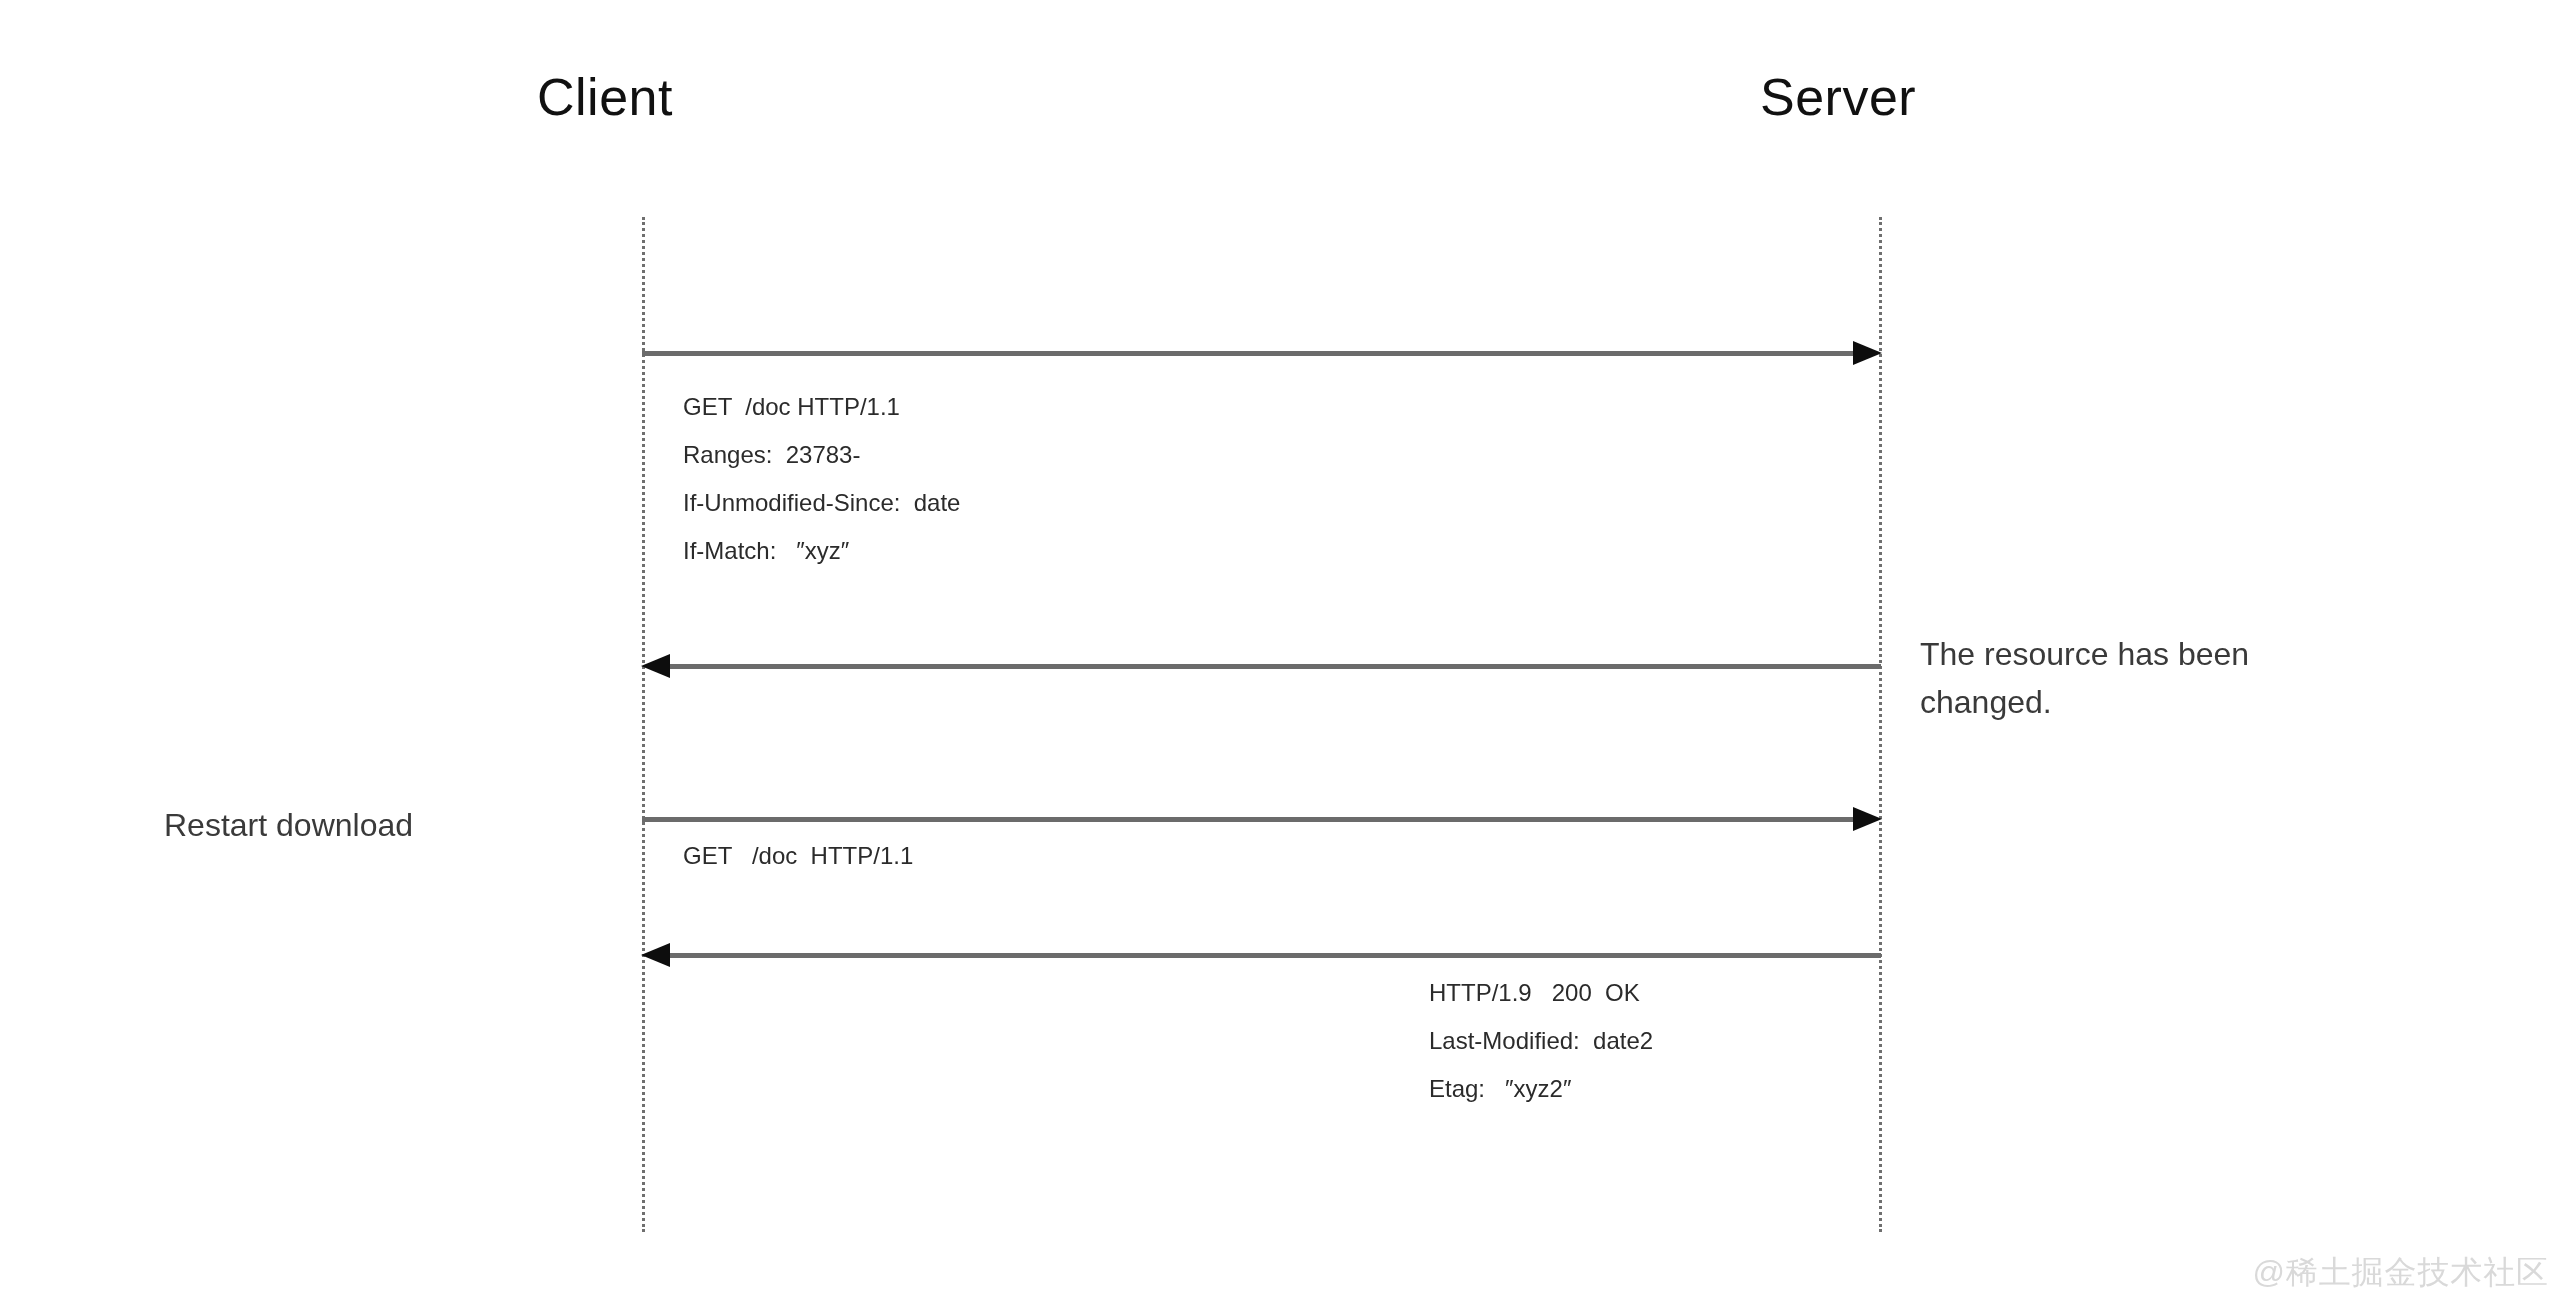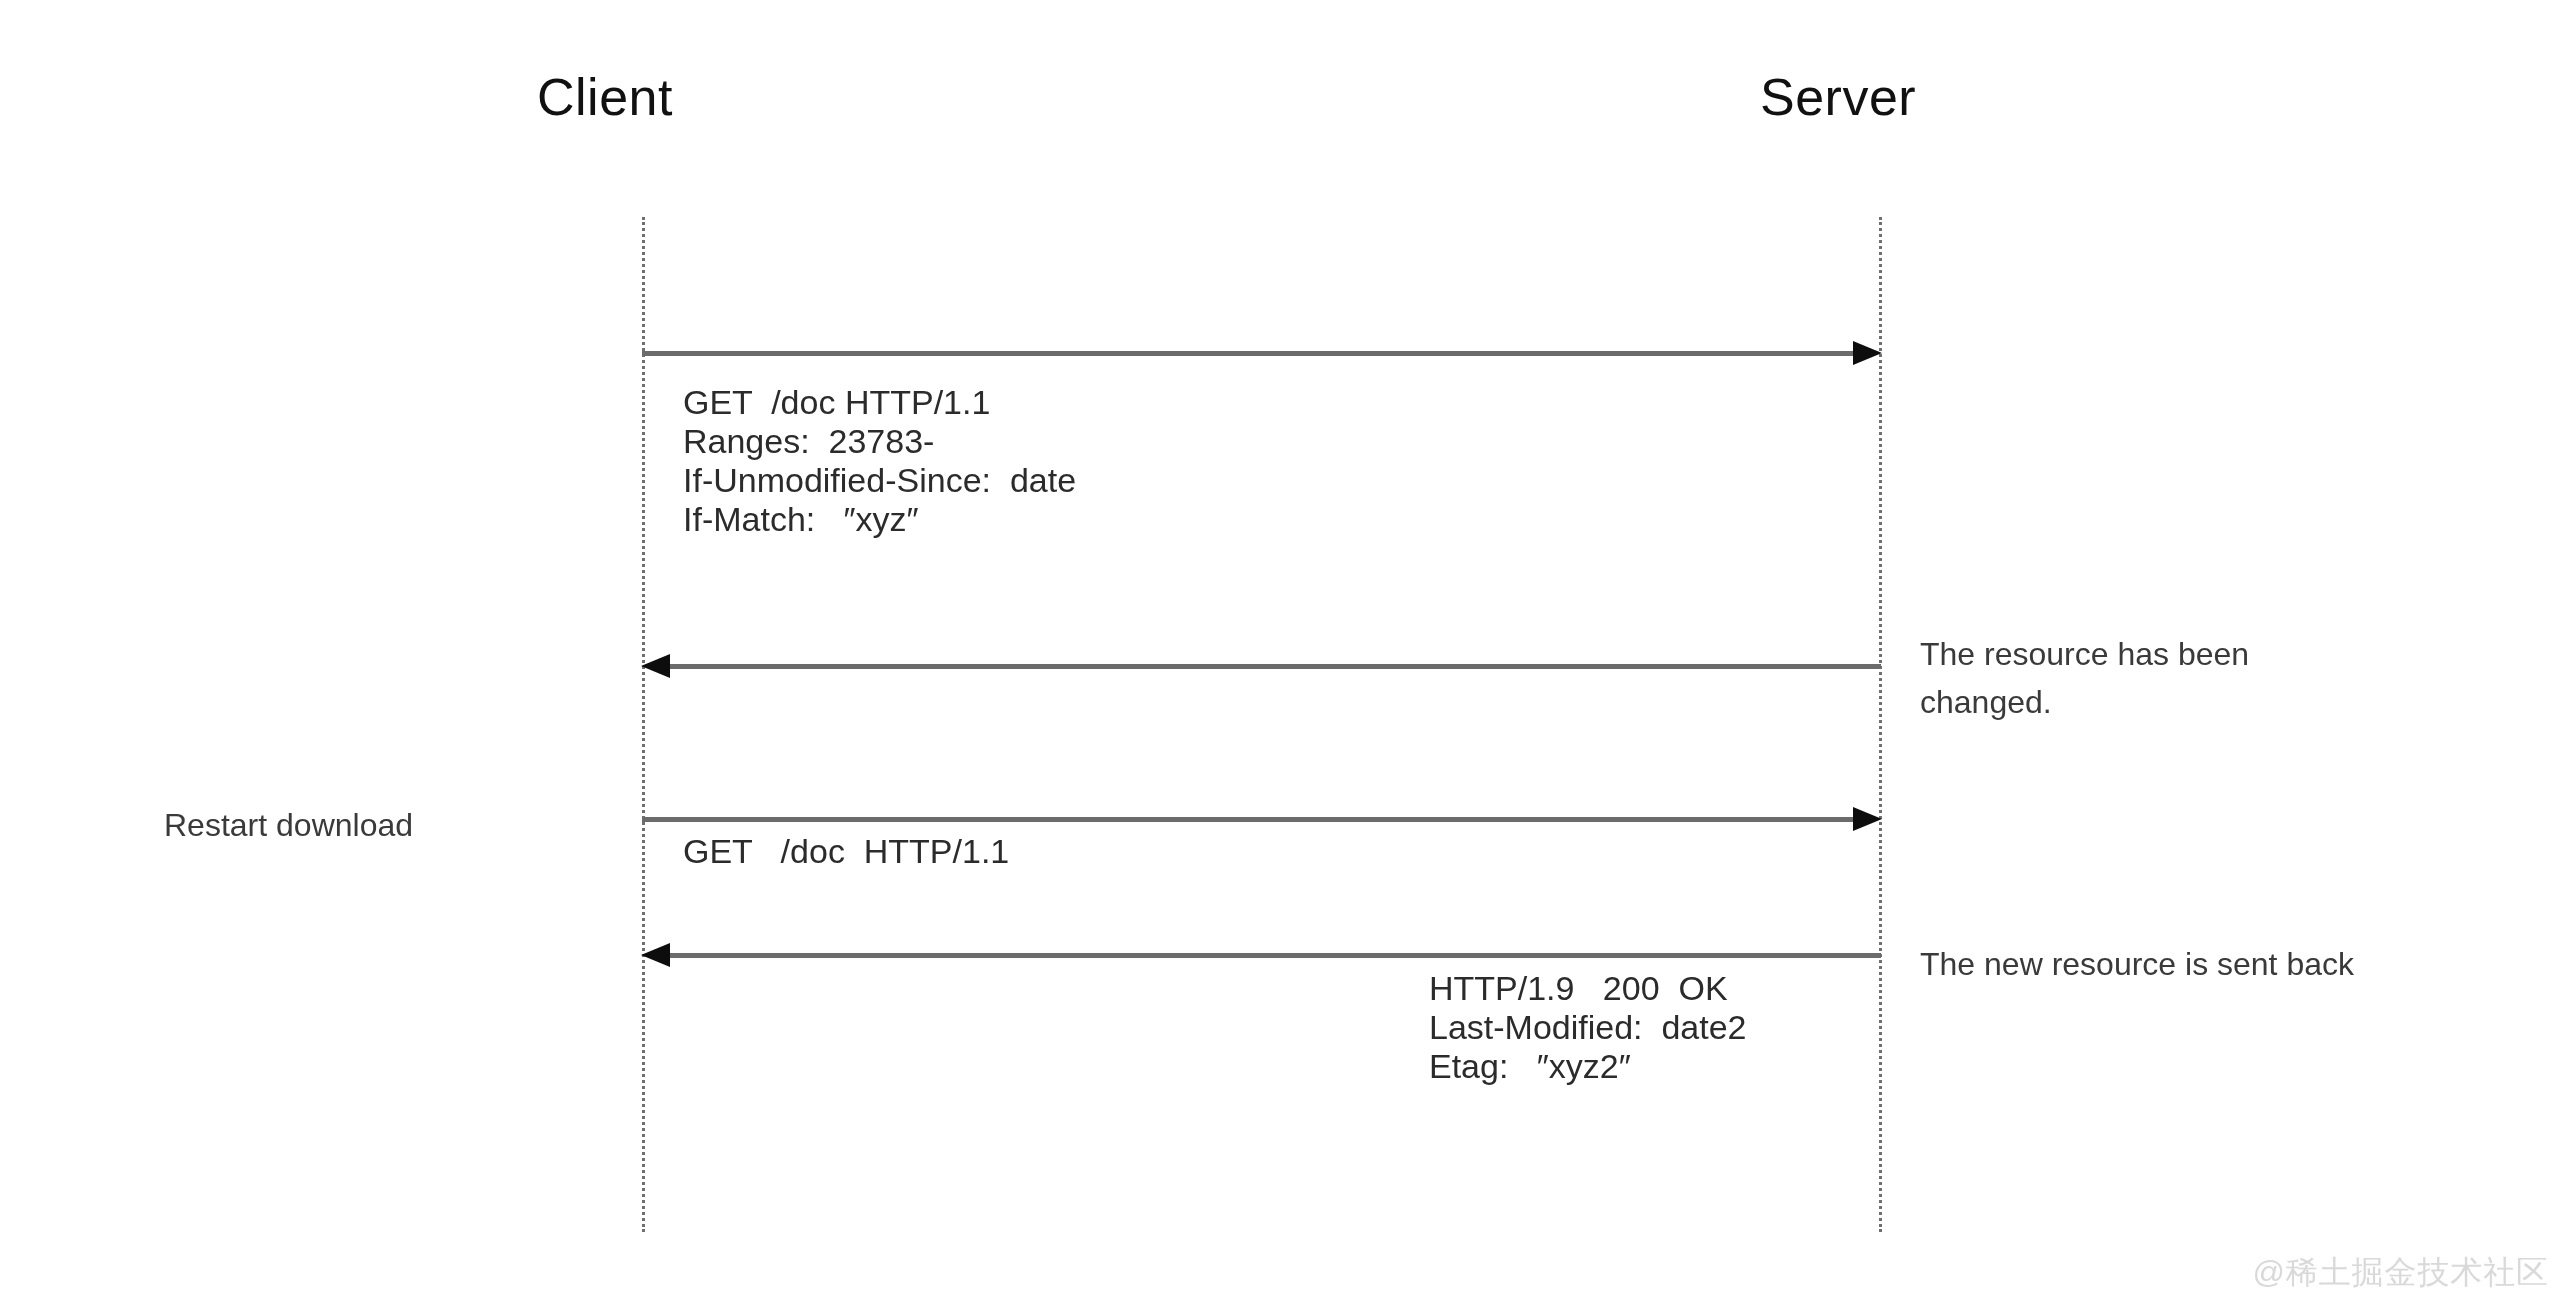--- a/index.html
+++ b/index.html
@@ -77,22 +77,22 @@
   .arrow.to-left  .shaft { left: 22px; }
 
   #arrow-1 { left: 642px; width: 1239px; top: 341px; }
   #arrow-2 { left: 642px; width: 1239px; top: 654px; }
   #arrow-3 { left: 642px; width: 1239px; top: 807px; }
   #arrow-4 { left: 642px; width: 1239px; top: 943px; }
 
   
   .msg-block {
     position: absolute;
-    font-size: 34px;
-    line-height: 39px;
+    font-size: 24px;
+    line-height: 48px;
     color: #2b2b2b;
     white-space: pre;
   }
   .note {
     position: absolute;
     font-size: 32px;
     line-height: 48px;
     color: #3a3a3a;
     white-space: pre;
   }
@@ -162,18 +162,17 @@
 changed.</div>
 
   <div class="note right-align" id="note-restart">Restart download</div>
 
   <div class="msg-block" id="msg-request-2">GET   /doc  HTTP/1.1</div>
 
   <div class="msg-block" id="msg-response-200">HTTP/1.9   200  OK
 Last-Modified:  date2
 Etag:   ″xyz2″</div>
 
-  <div class="note" id="note-sent-back">The new resource is sent back</div>
 
   <div id="watermark">@稀土掘金技术社区</div>
 
 </div>
 
 
 </body></html>

